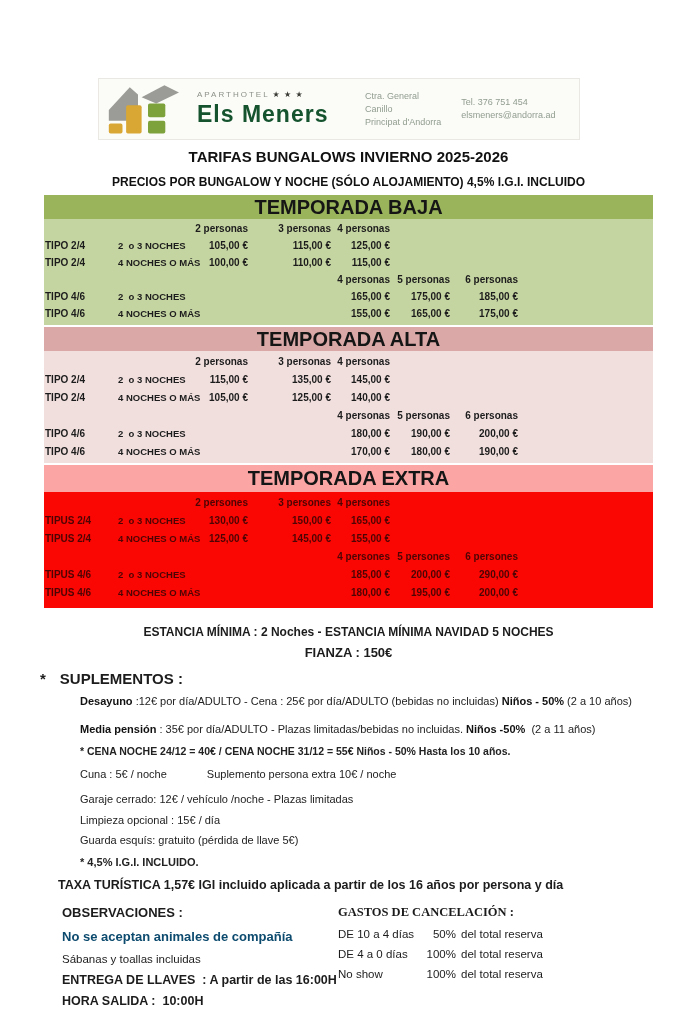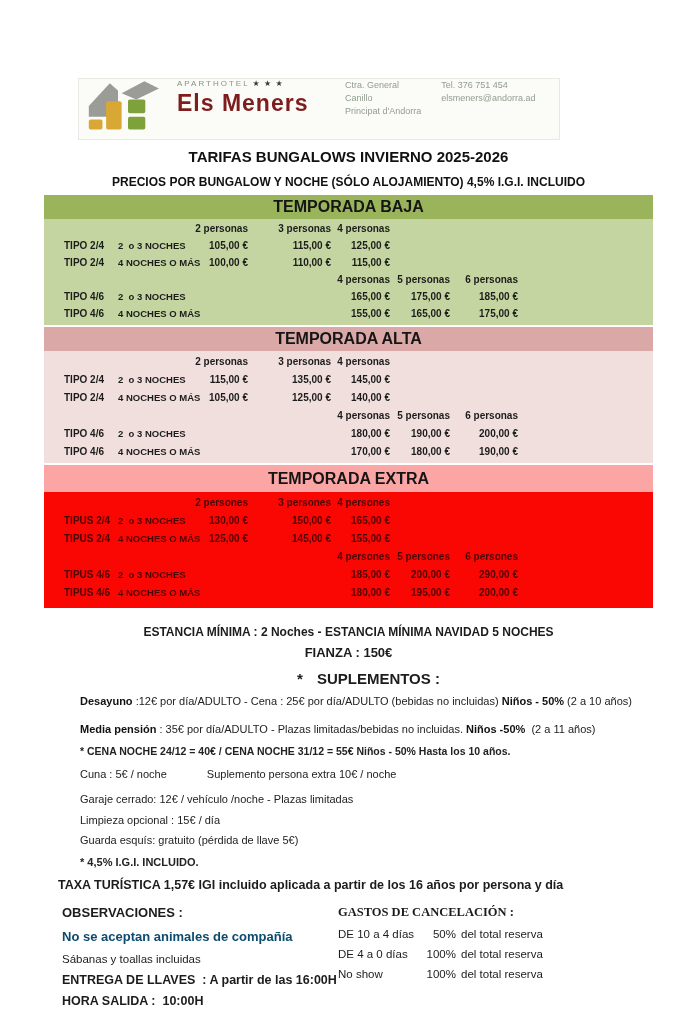--- a/index.html
+++ b/index.html
@@ -2,57 +2,57 @@
 <html><head>
 <meta charset="utf-8">
 <style>
   html,body{margin:0;padding:0;background:#ffffff;}
   .page{
     position:relative;width:697px;height:1024px;background:#ffffff;overflow:hidden;
     font-family:"Liberation Sans","DejaVu Sans",sans-serif;color:#1c1c1c;
   }
   
   .letterhead{
-    position:absolute;left:78px;top:78px;width:482px;height:62px;
-    background:#fbfbf8;border:1px solid #e9e8e3;display:flex;box-sizing:border-box;
+    position:absolute;left:98px;top:78px;width:482px;height:62px;
+    background:#fbfbf8;border:1px solid #e9e8e3;display:flex;align-items:center;box-sizing:border-box;
   }
   .logo{margin-left:8px;flex:0 0 auto;}
   .brand{margin-left:8px;width:150px;}
   .brand-top{font-size:8px;letter-spacing:2px;color:#8b9287;white-space:pre;}
   .brand-top .stars{color:#3a3a35;letter-spacing:1px;margin-left:3px;}
-  .brand-name{font-size:23px;font-weight:bold;color:#7f1d1d;letter-spacing:1px;margin-top:2px;}
+  .brand-name{font-size:23px;font-weight:bold;color:#14532d;letter-spacing:1px;margin-top:2px;}
   .lh-col{margin-left:18px;font-size:9px;color:#919d8f;line-height:13px;}
   .lh-col.contact{margin-left:20px;}
   
   .doc-title{padding-top:148px;text-align:center;font-size:15px;font-weight:bold;color:#111;}
   .doc-subtitle{margin-top:10px;text-align:center;font-size:12px;font-weight:bold;color:#111;}
   
   .seasons{margin:6px 44px 0;width:609px;}
   .season{margin-top:2px;}
   .season-band{height:24px;display:flex;align-items:center;justify-content:center;
-    font-size:16px;font-weight:bold;color:#151515;}
+    font-size:20px;font-weight:bold;color:#151515;}
   .season-body{padding:1px 0 3px;}
   .trow{display:grid;grid-template-columns:74px 86px 44px 83px 59px 60px 68px 1fr;height:17px;}
   .s-alta .trow,.s-extra .trow{height:18px;}
   .c{display:flex;justify-content:flex-end;align-items:center;white-space:pre;
      font-size:10px;font-weight:bold;overflow:visible;}
   .c.lft{justify-content:flex-start;}
-  .c-type{padding-left:20px;}
+  .c-type{padding-left:1px;}
   .c-nights{font-size:9.5px;}
   .s-baja .season-band{background:#9ab45c;}
   .s-baja .season-body{background:#c5d5a1;}
   .s-alta .season-band{background:#daa8a6;}
   .s-alta .season-body{background:#f1dfde;}
   .s-extra{background:#fa0703;padding-bottom:4px;}
   .s-extra .season-band{background:#fca5a5;height:27px;}
   .s-extra .c{color:#4d0404;}
   
   .estancia{margin-top:17px;text-align:center;font-size:12px;font-weight:bold;}
   .fianza{margin-top:6px;text-align:center;font-size:13px;font-weight:bold;}
-  .sup-title{margin:10px 0 0 40px;font-size:15px;font-weight:bold;text-align:center;}
+  .sup-title{margin:10px 0 0 40px;font-size:15px;font-weight:bold;}
   .sup-title .ast{margin-right:14px;}
   .sup{margin-left:80px;font-size:11px;color:#222;white-space:pre-wrap;}
   .sup b{color:#111;}
   .l1{margin-top:8px;} .l2{margin-top:16px;}
   .l3{margin-top:10px;font-weight:bold;font-size:10.5px;}
   .l4{margin-top:11px;} .l4 .gap{margin-left:40px;}
   .l5{margin-top:13px;} .l6{margin-top:9px;} .l7{margin-top:8px;}
   .ligi{margin-top:10px;font-weight:bold;font-size:11px;}
   .ltaxa{margin-left:58px;margin-top:10px;font-weight:bold;font-size:12.5px;}
   

